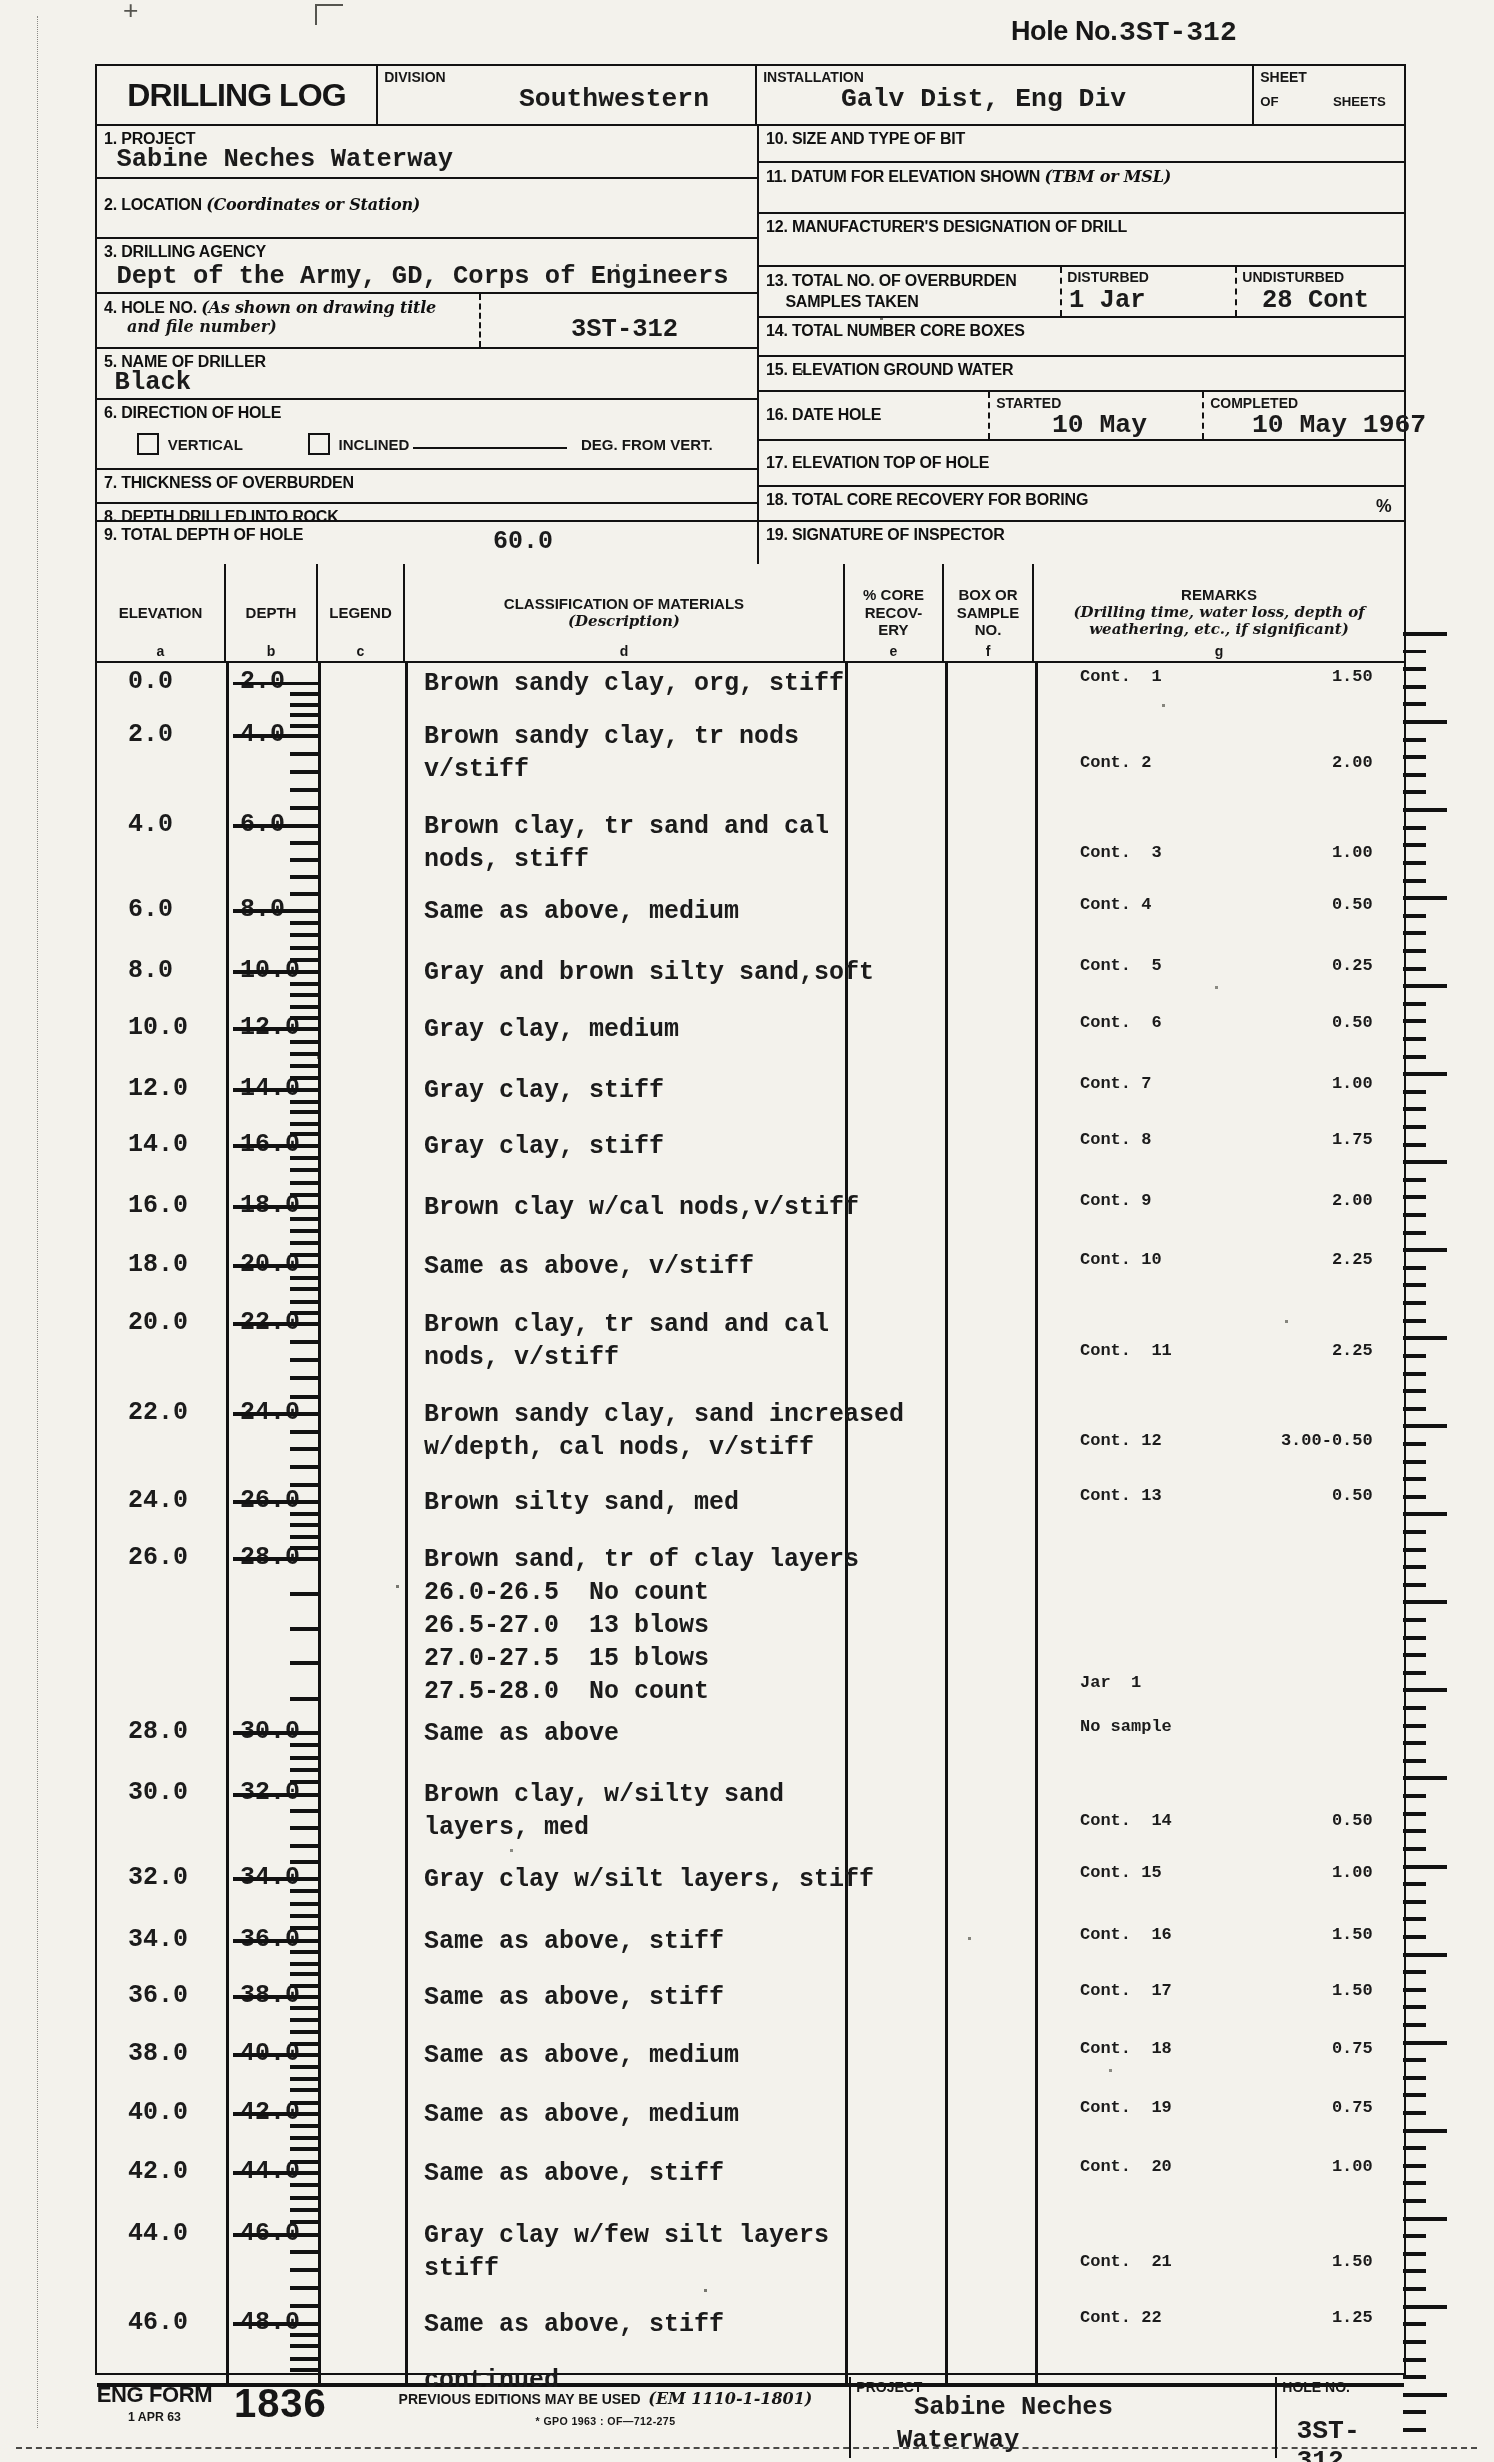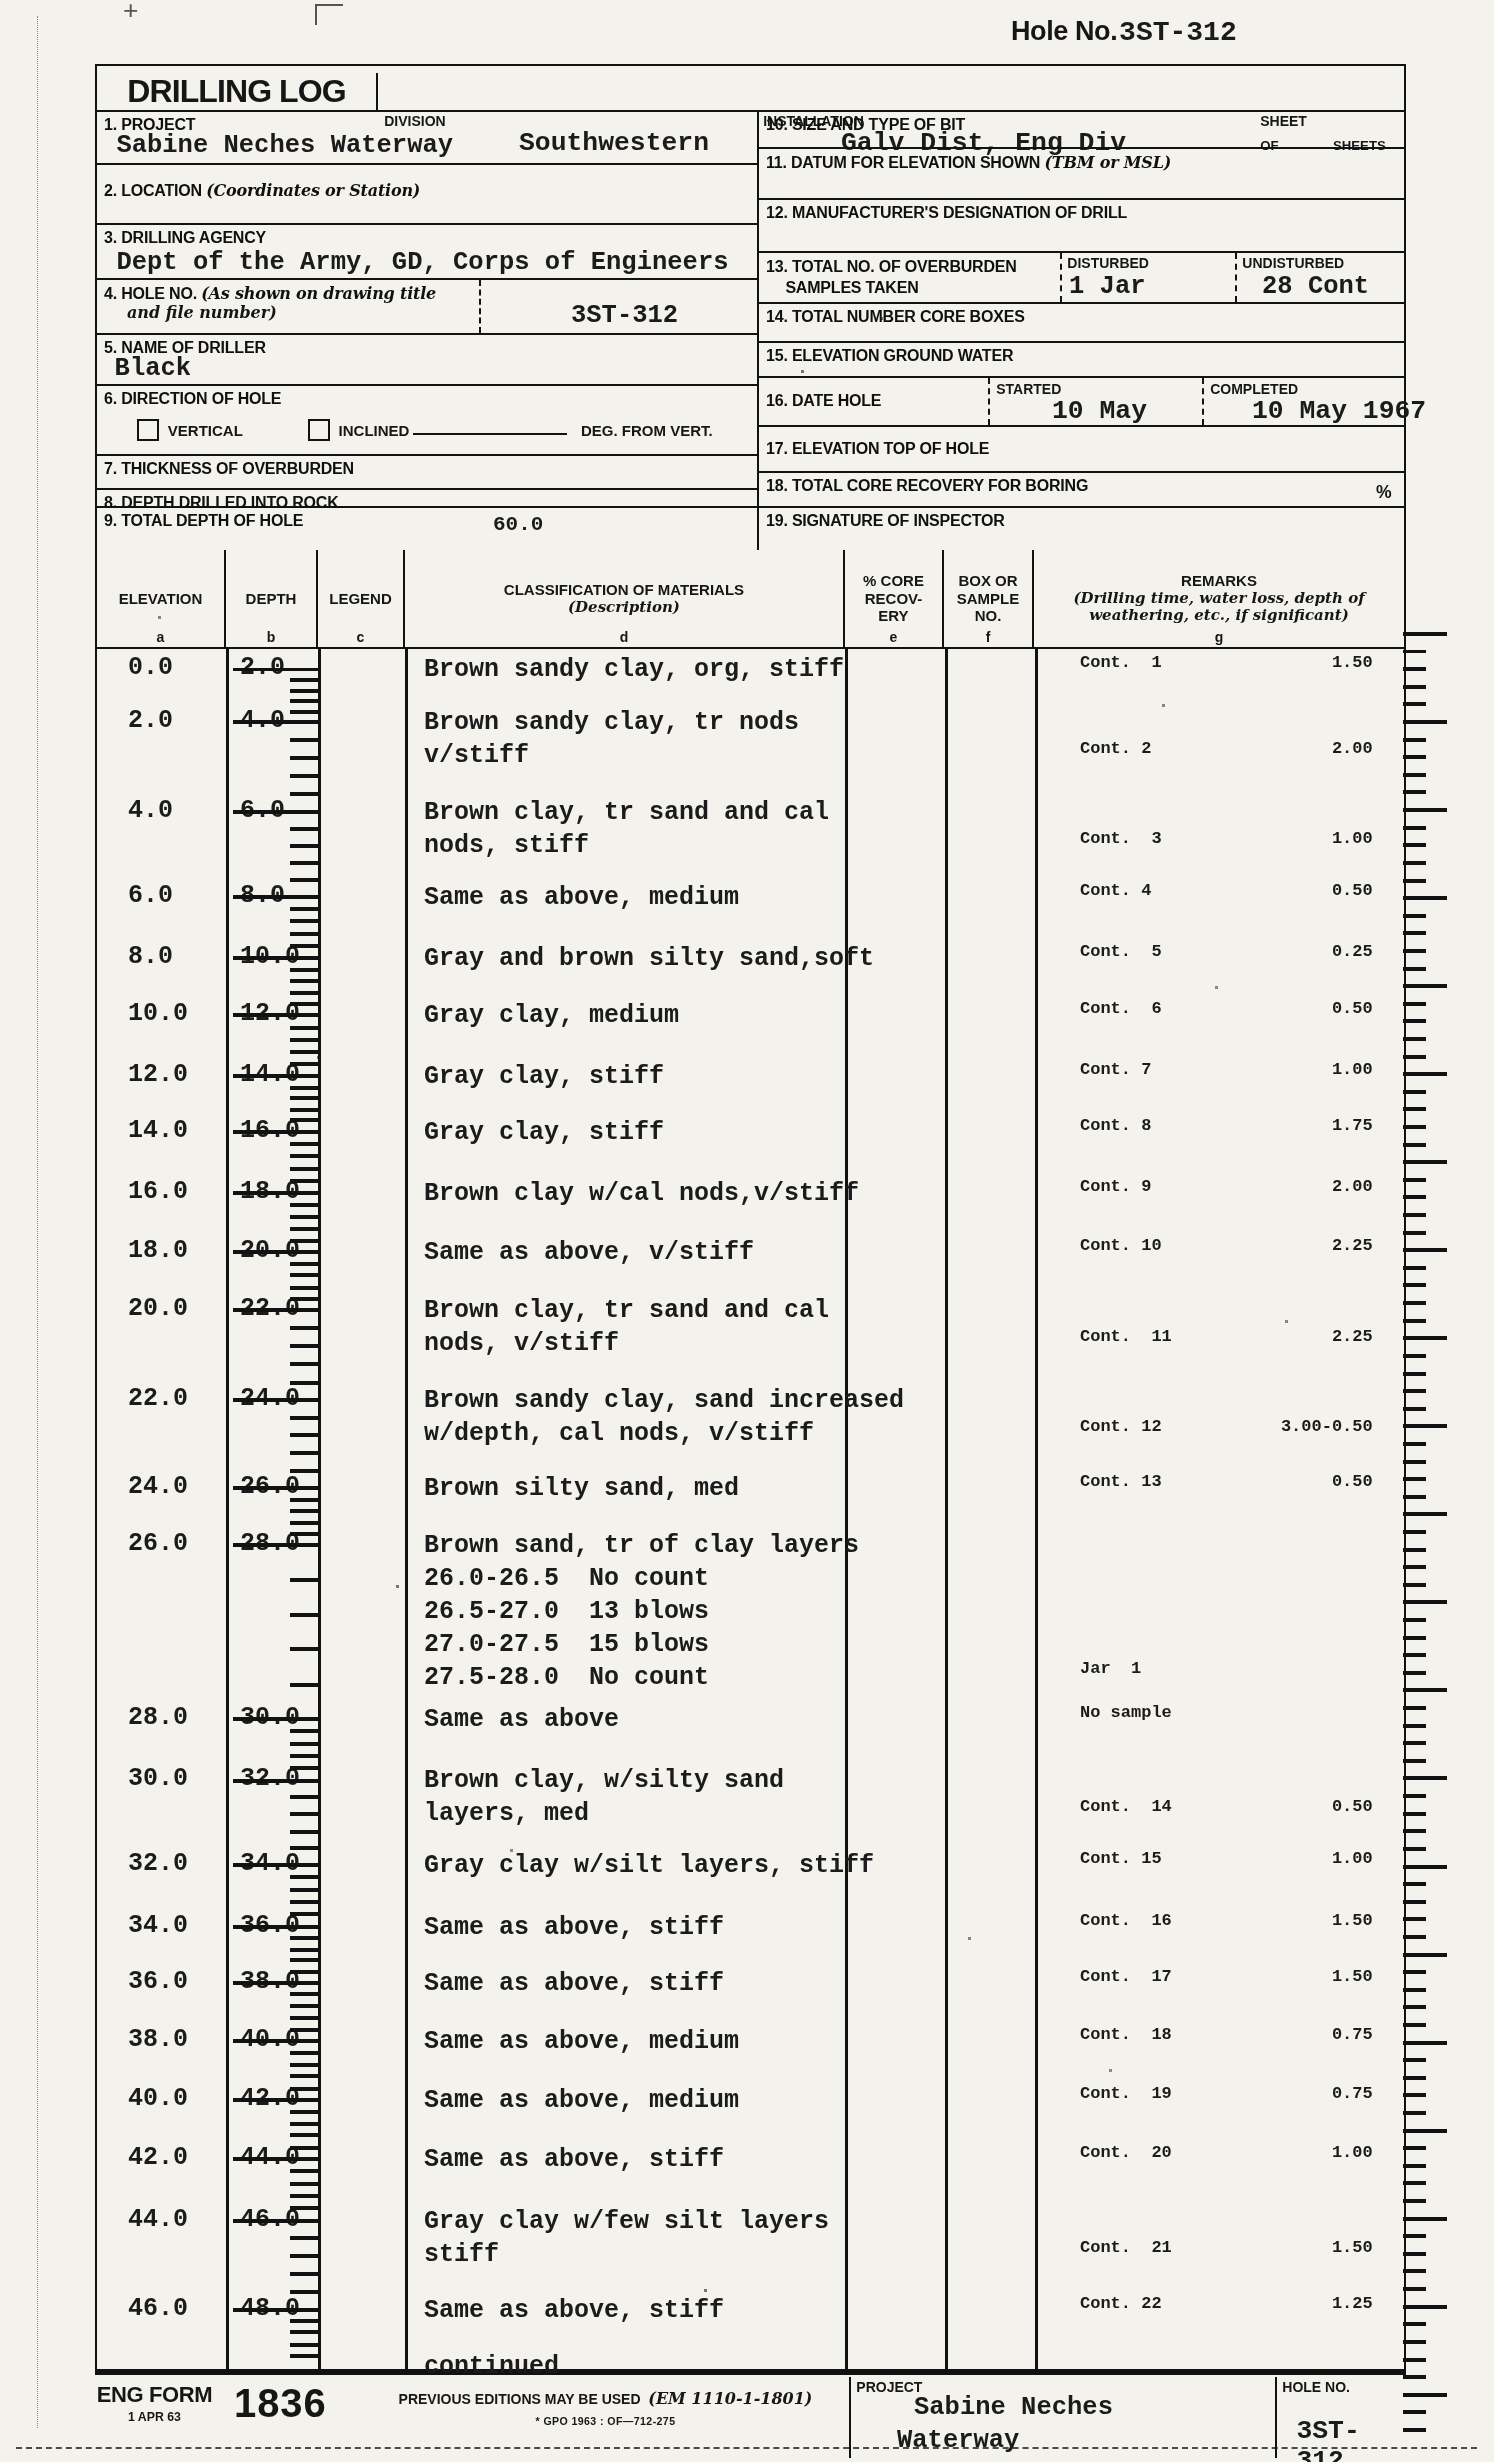--- a/index.html
+++ b/index.html
@@ -24,21 +24,21 @@
     669px 1056px 0 #85857d, -458px 352px 0 #85857d, 264px 53px 0 #77776f,
     493px 1805px 0 #8a8a82, -106px 1585px 0 #8a8a82, 599px 722px 0 #8a8a82;}
   
   .holeno{position:absolute;left:1011px;top:16px;white-space:nowrap;}
   .holeno .t{font-size:27px;font-weight:800;letter-spacing:-0.4px;}
   .holeno .v{font-size:28px;margin-left:1.8px;}
   
   .form{position:absolute;left:95px;top:64px;width:1311px;height:2311px;
     border:2.6px solid #121212;box-sizing:border-box;}
   
-  .title-row{height:46px;display:flex;border-bottom:2.6px solid #121212;box-sizing:border-box;align-items:flex-end;}
+  .title-row{height:60px;display:flex;border-bottom:2.6px solid #121212;box-sizing:border-box;}
   .cell-title{width:281px;display:flex;align-items:center;justify-content:center;border-right:2.6px solid #121212;box-sizing:border-box;}
   .cell-title .big{font-size:32px;font-weight:800;letter-spacing:-0.9px;}
   .cell-div{width:379px;position:relative;border-right:2.6px solid #121212;box-sizing:border-box;}
   .cell-inst{width:497px;position:relative;border-right:2.6px solid #121212;box-sizing:border-box;}
   .cell-sheet{flex:1;position:relative;}
   .mini{position:absolute;left:6.2px;top:2.6px;font-size:14px;font-weight:700;}
   .cell-div .val{position:absolute;left:141px;top:17.6px;font-size:26.4px;}
   .cell-inst .val{position:absolute;left:84px;top:17.6px;font-size:26.4px;}
   .sheet-of{position:absolute;left:6.2px;top:28px;font-size:13.2px;font-weight:700;}
   .sheet-sheets{position:absolute;left:79px;top:28px;font-size:13.2px;font-weight:700;}
@@ -57,21 +57,21 @@
   .r-hole .l2{position:absolute;left:30px;top:23px;}
   .r-hole .val{left:474px;top:21px;}
   .r-driller{height:51px;} .r-driller .val{left:17.6px;top:19.4px;}
   .r-direction{height:70px;}
   .chkrow{position:absolute;left:40px;top:33px;display:flex;align-items:center;}
   .chk{width:22px;height:22px;border:2.6px solid #121212;box-sizing:border-box;background:transparent;}
   .chklbl{font-size:15px;font-weight:700;margin:0 0 0 8.8px;}
   .inclined-line{width:154px;height:0;border-bottom:2.6px solid #121212;margin:8.8px 5.3px 0 3.5px;}
   .gap{width:65px;}
   .r-thick{height:34px;} .r-rock{height:18px;} .r-total{height:36px;border-bottom:none;}
-  .r-total .val{left:396px;top:5.3px;font-size:21px;}
+  .r-total .val{left:396px;top:5.3px;font-size:25px;}
   
   .r-bit{height:37px;} .r-datum{height:51px;} .r-mfr{height:53px;}
   .r-samples{height:51px;display:flex;}
   .r-samples .slbl{width:301px;position:relative;}
   .r-samples .slbl .l1{position:absolute;left:7px;top:5.3px;}
   .r-samples .slbl .l2{position:absolute;left:26.4px;top:26.4px;}
   .scell{position:relative;border-left:2.6px dashed #121212;box-sizing:border-box;}
   .scell .mini{left:5.3px;top:1.8px;}
   .scell .val{position:absolute;left:7px;top:19.4px;font-size:25.5px;white-space:nowrap;}
   .s-dist{width:175px;} .s-undist{flex:1;}

